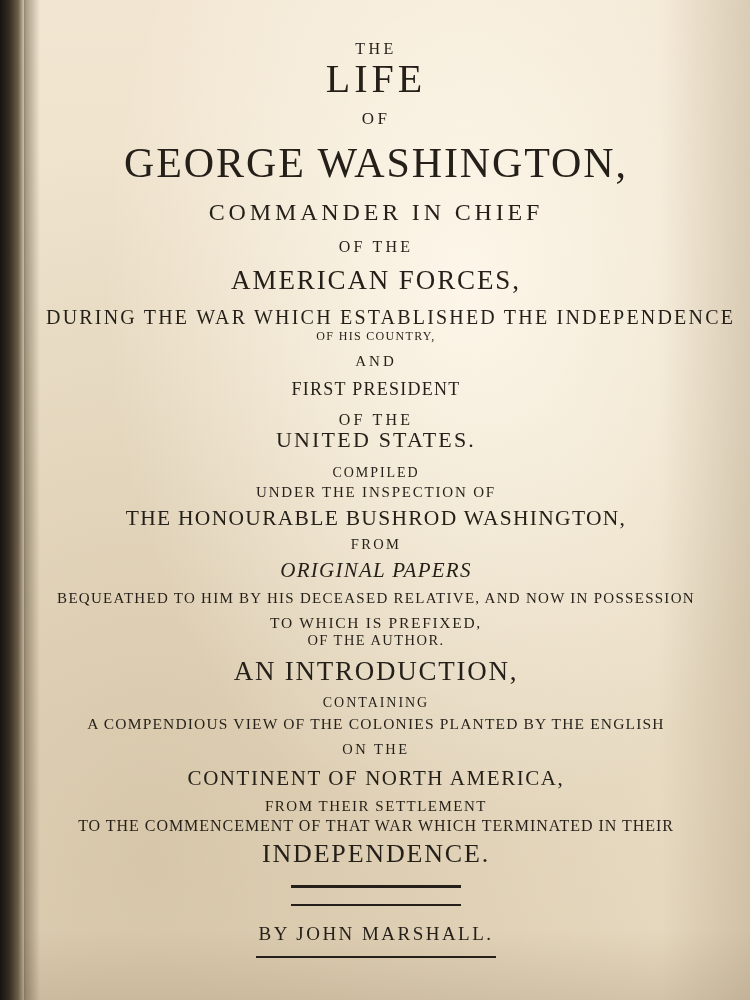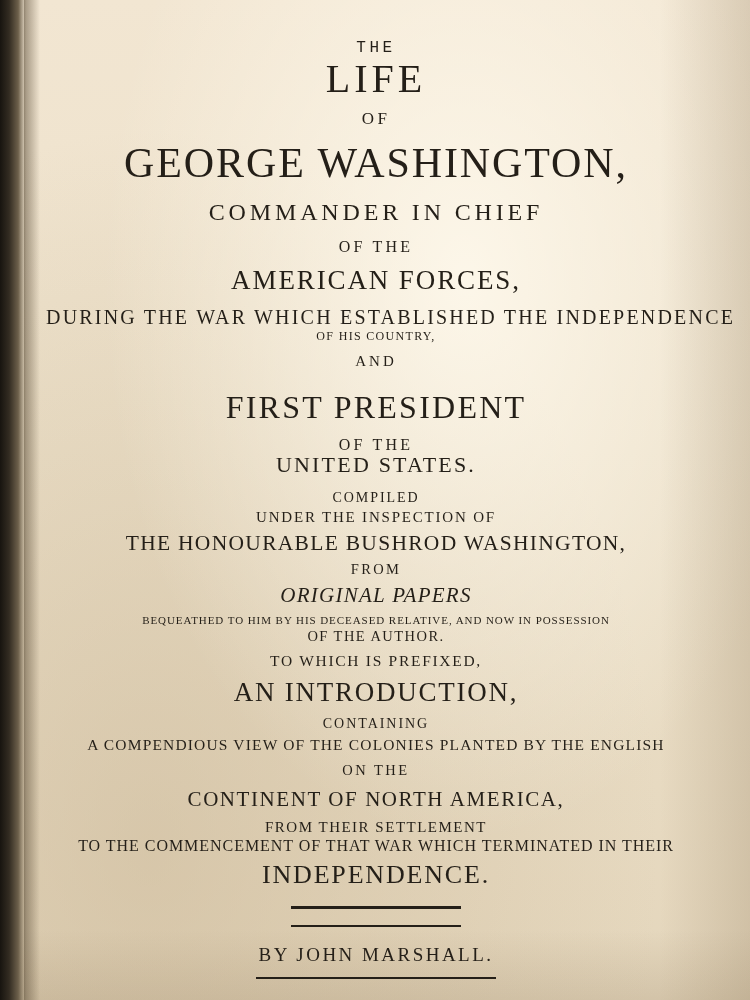--- a/index.html
+++ b/index.html
@@ -72,39 +72,39 @@
 
   .ln {
     display: block;
     width: 100%;
     letter-spacing: 0.06em;
     line-height: 1.08;
     white-space: nowrap;
   }
 
   
-  .s-the        { font-size: 16px; letter-spacing: 0.22em; margin-top: 14px; font-family: Liberation Mono, monospace; }
+  .s-the        { font-size: 16px; letter-spacing: 0.22em; margin-top: 14px; }
   .s-life       { font-size: 40px; letter-spacing: 0.10em; }
   .s-of1        { font-size: 17px; letter-spacing: 0.20em; margin-top: 10px; }
   .s-name       { font-size: 42px; letter-spacing: 0.045em; margin-top: 12px; }
   .s-cmdr       { font-size: 24px; letter-spacing: 0.16em; margin-top: 14px; text-align: center; }
   .s-ofthe      { font-size: 16px; letter-spacing: 0.20em; margin-top: 12px; }
   .s-forces     { font-size: 27px; letter-spacing: 0.07em; margin-top: 11px; }
   .s-small      { font-size: 20px; letter-spacing: 0.11em; margin-top: 11px; text-align: right; }
   .s-small2     { font-size: 12px; letter-spacing: 0.11em; margin-top: 2px; }
   .s-and        { font-size: 15px; letter-spacing: 0.20em; margin-top: 10px; text-align: center; }
-  .s-first      { font-size: 32px; letter-spacing: 0.07em; margin-top: 21px; }
+  .s-first      { font-size: 18px; letter-spacing: 0.07em; margin-top: 11px; }
   .s-ofthe2     { font-size: 16px; letter-spacing: 0.20em; margin-top: 11px; }
   .s-us         { font-size: 22px; letter-spacing: 0.10em; margin-top: 0; }
   .s-compiled   { font-size: 14px; letter-spacing: 0.14em; margin-top: 13px; }
   .s-under      { font-size: 15px; letter-spacing: 0.12em; margin-top: 4px; }
   .s-hon        { font-size: 21.5px; letter-spacing: 0.06em; margin-top: 7px; }
   .s-from       { font-size: 14.5px; letter-spacing: 0.16em; margin-top: 7px; }
   .s-orig       { font-size: 21px; letter-spacing: 0.06em; margin-top: 6px; font-style: italic; }
-  .s-beq        { font-size: 11px; letter-spacing: 0.085em; margin-top: 8px; }
+  .s-beq        { font-size: 15px; letter-spacing: 0.085em; margin-top: 8px; }
   .s-beq2       { font-size: 14.5px; letter-spacing: 0.10em; margin-top: 2px; }
   .s-towhich    { font-size: 15.5px; letter-spacing: 0.11em; margin-top: 9px; }
   .s-intro      { font-size: 27px; letter-spacing: 0.065em; margin-top: 8px; }
   .s-containing { font-size: 14px; letter-spacing: 0.14em; margin-top: 9px; }
   .s-compend    { font-size: 15.5px; letter-spacing: 0.075em; margin-top: 6px; }
   .s-onthe      { font-size: 14.5px; letter-spacing: 0.17em; margin-top: 9px; }
   .s-continent  { font-size: 21px; letter-spacing: 0.075em; margin-top: 9px; }
   .s-fromtheir  { font-size: 15px; letter-spacing: 0.10em; margin-top: 9px; }
   .s-tothe      { font-size: 16px; letter-spacing: 0.06em; margin-top: 2px; }
   .s-indep      { font-size: 26px; letter-spacing: 0.07em; margin-top: 6px; }
@@ -156,22 +156,22 @@
     <span class="ln s-and">AND</span>
     <span class="ln s-first">FIRST PRESIDENT</span>
     <span class="ln s-ofthe2">OF THE</span>
     <span class="ln s-us">UNITED STATES.</span>
     <span class="ln s-compiled">COMPILED</span>
     <span class="ln s-under">UNDER THE INSPECTION OF</span>
     <span class="ln s-hon">THE HONOURABLE BUSHROD WASHINGTON,</span>
     <span class="ln s-from">FROM</span>
     <span class="ln s-orig">ORIGINAL PAPERS</span>
     <span class="ln s-beq">BEQUEATHED TO HIM BY HIS DECEASED RELATIVE, AND NOW IN POSSESSION</span>
+    <span class="ln s-towhich">TO WHICH IS PREFIXED,</span>
     <span class="ln s-beq2">OF THE AUTHOR.</span>
-    <span class="ln s-towhich">TO WHICH IS PREFIXED,</span>
     <span class="ln s-intro">AN INTRODUCTION,</span>
     <span class="ln s-containing">CONTAINING</span>
     <span class="ln s-compend">A COMPENDIOUS VIEW OF THE COLONIES PLANTED BY THE ENGLISH</span>
     <span class="ln s-onthe">ON THE</span>
     <span class="ln s-continent">CONTINENT OF NORTH AMERICA,</span>
     <span class="ln s-fromtheir">FROM THEIR SETTLEMENT</span>
     <span class="ln s-tothe">TO THE COMMENCEMENT OF THAT WAR WHICH TERMINATED IN THEIR</span>
     <span class="ln s-indep">INDEPENDENCE.</span>
 
     <span class="rule-wrap"><span class="rule-thick"></span></span>

